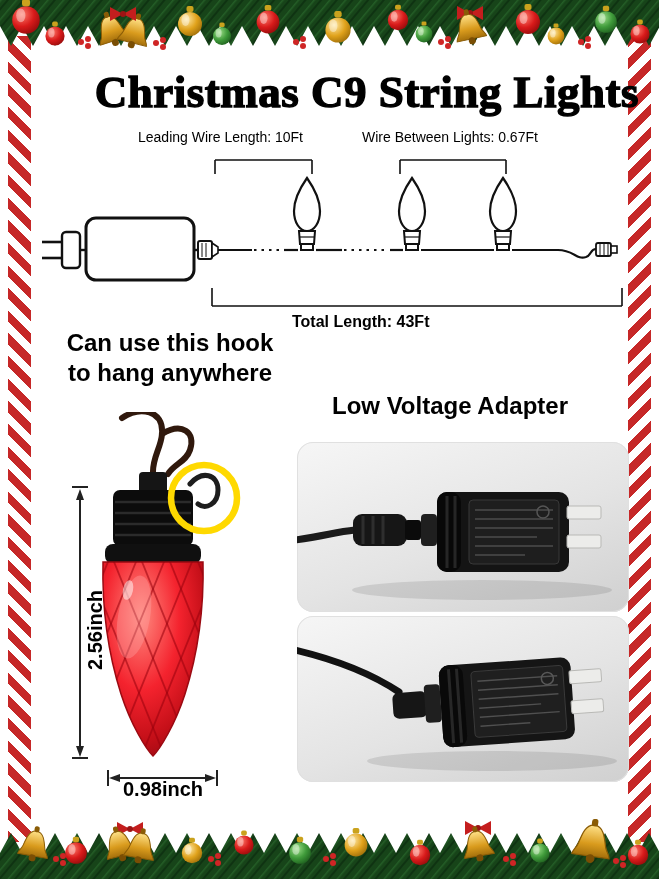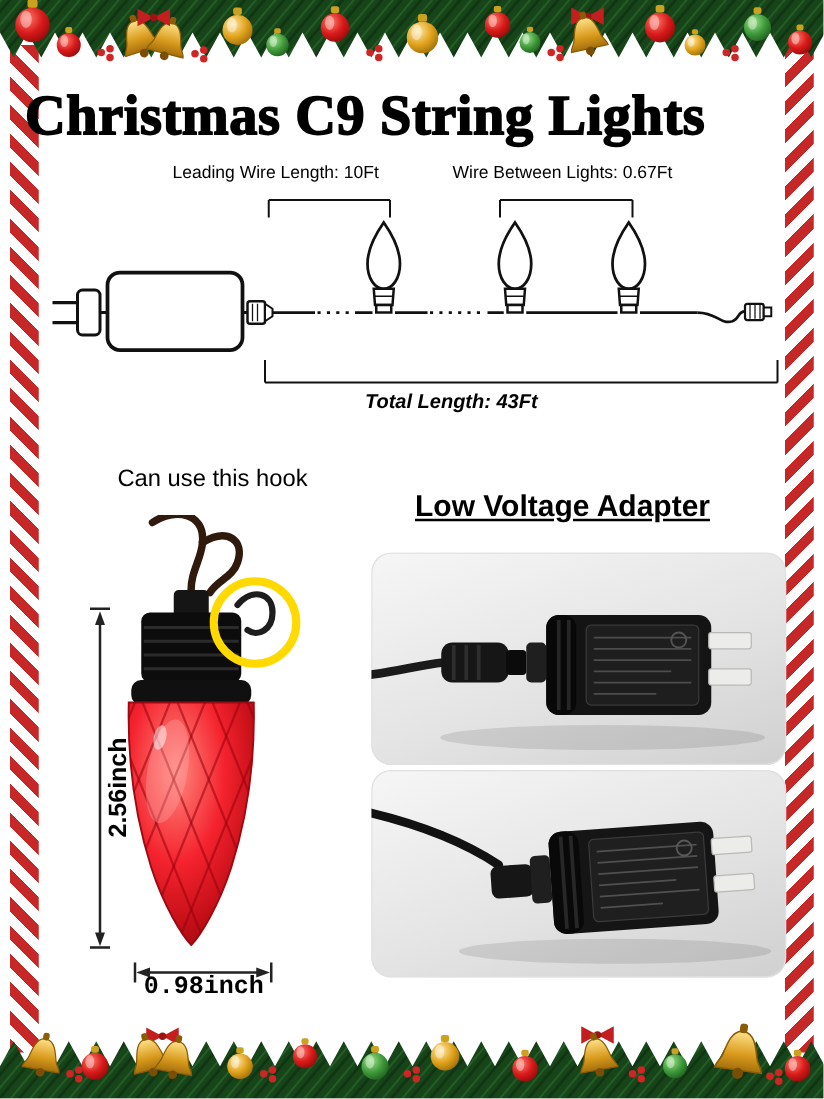--- a/index.html
+++ b/index.html
@@ -15,39 +15,39 @@
     position:relative; width:659px; height:879px; background:#fff;
     overflow:hidden; font-family:"Liberation Sans", sans-serif; color:#000;
   }
   .candy{ position:absolute; top:36px; height:806px; width:23px; z-index:1; }
   .candy-left{ left:8px; background:repeating-linear-gradient(45deg, var(--candy-red) 0 8px, #fff 8px 16px); }
   .candy-right{ right:8px; background:repeating-linear-gradient(135deg, var(--candy-red) 0 8px, #fff 8px 16px); }
   .garland{ position:absolute; left:0; width:659px; height:66px; z-index:3; }
   .garland-top{ top:0; }
   .garland-bottom{ bottom:0; }
   .title{
-    position:absolute; top:66px; left:20px; width:619px; text-align:left;
+    position:absolute; top:66px; left:20px; width:619px; text-align:right;
     font-family:"Liberation Serif", serif; font-weight:700; font-size:45px;
     letter-spacing:.5px; -webkit-text-stroke:1.4px #000; z-index:2; white-space:nowrap;
   }
   .dim-label{ position:absolute; font-size:14px; font-weight:500; text-align:left; z-index:2; }
   #lbl-leading{ left:138px; top:129px; width:250px; }
   #lbl-spacing{ left:362px; top:129px; width:256px; }
-  #lbl-total{ left:292px; top:313px; width:250px; font-size:16px; font-weight:600;font-style:italic; }
+  #lbl-total{ left:292px; top:313px; width:250px; font-size:16px; font-weight:600; }
   #diagram{ position:absolute; left:30px; top:148px; z-index:2; }
   .hook-note{ position:absolute; left:56px; top:328px; width:228px; text-align:center;
-    font-size:19px; font-weight:400; line-height:1.26; z-index:2;margin-top:44px; }
+    font-size:24px; font-weight:700; line-height:1.26; z-index:2; }
   .adapter-heading{ position:absolute; left:316px; top:392px; width:268px; text-align:center;
-    font-size:24px; font-weight:700; z-index:2;text-decoration:underline; }
+    font-size:24px; font-weight:700; z-index:2; }
   #bulb-fig{ position:absolute; left:52px; top:412px; z-index:2; }
   .vlabel{ position:absolute; left:84px; top:560px; height:140px; width:26px;
     writing-mode:vertical-rl; transform:rotate(180deg); font-size:20px; font-weight:700;
     text-align:center; z-index:2; }
   .hlabel{ position:absolute; left:103px; top:778px; width:120px; text-align:center;
-    font-size:20px; font-weight:700; z-index:2;font-family:Liberation Mono, monospace; }
+    font-size:20px; font-weight:700; z-index:2; }
   .photo{ position:absolute; border-radius:16px; overflow:hidden; z-index:2;
     background:linear-gradient(160deg,#f6f6f6 0%,#e4e4e4 55%,#d0d0d0 100%);
     box-shadow:0 0 0 1px #e0e0e0 inset; }
   #photo1{ left:297px; top:442px; width:332px; height:170px; }
   #photo2{ left:297px; top:616px; width:332px; height:166px; }
   .photo svg{ display:block; }
 </style>
 </head>
 <body>
 
@@ -216,20 +216,21 @@
       <rect x="581" y="98" width="6" height="7" stroke-width="1.6"></rect>
     </g>
 
     <path d="M182,140 V158 M182,158 H592 M592,158 V140" stroke="#111" stroke-width="1.6" fill="none"></path>
   </svg>
 
   <div class="dim-label" id="lbl-total">Total Length: 43Ft</div>
 
   <div class="hook-note">
     <div>Can use this hook</div>
+    <div>to hang anywhere</div>
   </div>
 
   <div class="adapter-heading">Low Voltage Adapter</div>
 
   <svg id="bulb-fig" width="250" height="400" viewBox="0 0 250 400">
     <defs>
       <radialGradient id="gradBulb" cx="38%" cy="28%" r="85%">
         <stop offset="0%" stop-color="#ff8a80"></stop>
         <stop offset="45%" stop-color="#f4232e"></stop>
         <stop offset="75%" stop-color="#c40f18"></stop>

